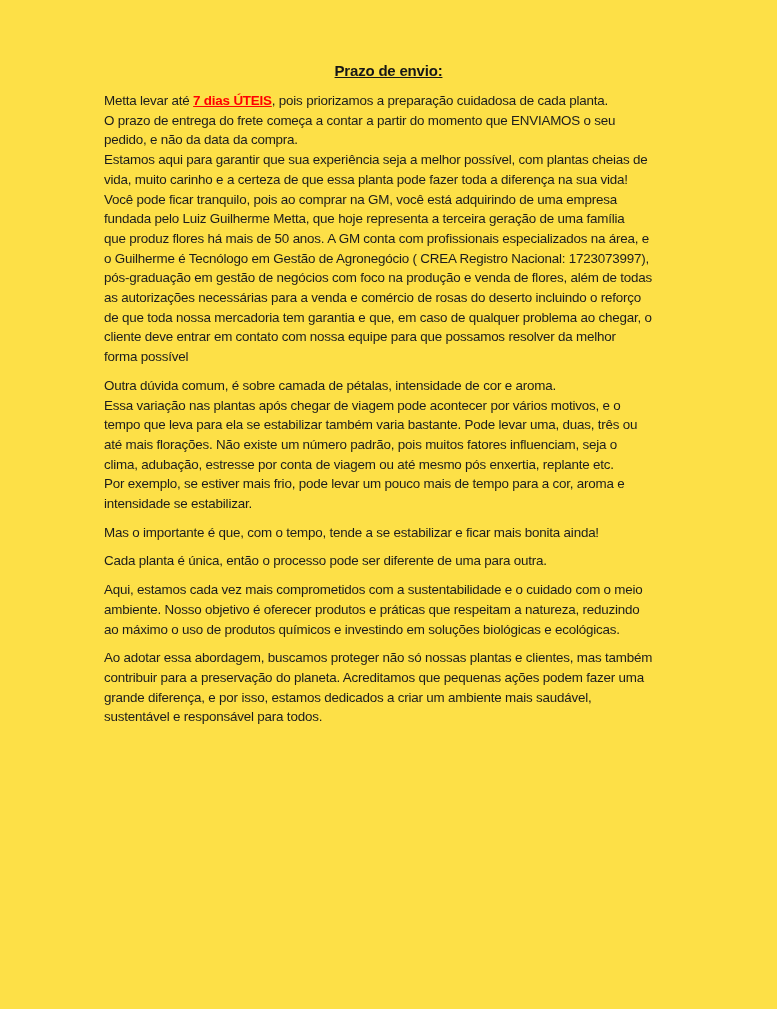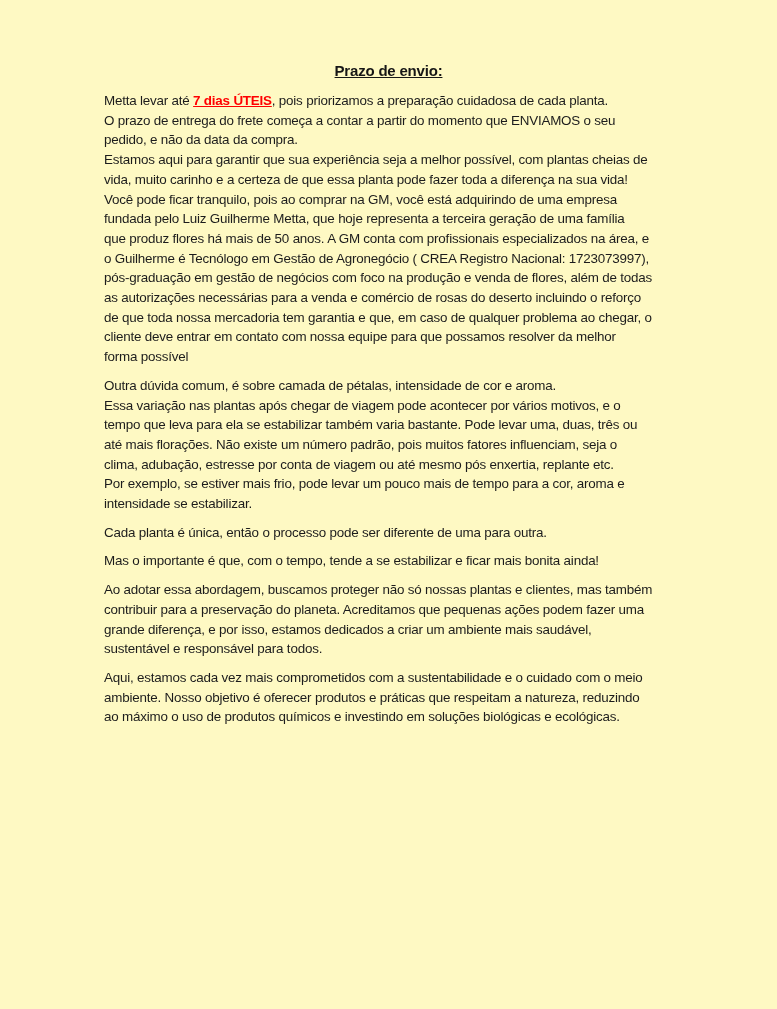--- a/index.html
+++ b/index.html
@@ -4,21 +4,21 @@
 <style>
   html, body {
     margin: 0;
     padding: 0;
     background: #ffffff;
   }
   .page {
     position: relative;
     width: 777px;
     height: 1009px;
-    background: #fef9c3;
+    background: #fde047;
     font-family: "Liberation Sans", sans-serif;
     color: #1c1c1c;
     overflow: hidden;
   }
   .doc-title {
     position: absolute;
     top: 62px;
     left: 0;
     width: 777px;
     text-align: center;
@@ -80,28 +80,28 @@
 forma possível</span></p>
 
     <p class="para">Outra dúvida comum, é sobre camada de pétalas, intensidade de cor e aroma.
 Essa variação nas plantas após chegar de viagem pode acontecer por vários motivos, e o
 tempo que leva para ela se estabilizar também varia bastante. Pode levar uma, duas, três ou
 até mais florações. Não existe um número padrão, pois muitos fatores influenciam, seja o
 clima, adubação, estresse por conta de viagem ou até mesmo pós enxertia, replante etc.
 Por exemplo, se estiver mais frio, pode levar um pouco mais de tempo para a cor, aroma e
 intensidade se estabilizar.</p>
 
+    <p class="para">Mas o importante é que, com o tempo, tende a se estabilizar e ficar mais bonita ainda!</p>
+
     <p class="para">Cada planta é única, então o processo pode ser diferente de uma para outra.</p>
 
-    <p class="para">Mas o importante é que, com o tempo, tende a se estabilizar e ficar mais bonita ainda!</p>
+    <p class="para">Aqui, estamos cada vez mais comprometidos com a sustentabilidade e o cuidado com o meio
+ambiente. Nosso objetivo é oferecer produtos e práticas que respeitam a natureza, reduzindo
+ao máximo o uso de produtos químicos e investindo em soluções biológicas e ecológicas.</p>
 
     <p class="para">Ao adotar essa abordagem, buscamos proteger não só nossas plantas e clientes, mas também
 contribuir para a preservação do planeta. Acreditamos que pequenas ações podem fazer uma
 grande diferença, e por isso, estamos dedicados a criar um ambiente mais saudável,
 sustentável e responsável para todos.</p>
 
-    <p class="para">Aqui, estamos cada vez mais comprometidos com a sustentabilidade e o cuidado com o meio
-ambiente. Nosso objetivo é oferecer produtos e práticas que respeitam a natureza, reduzindo
-ao máximo o uso de produtos químicos e investindo em soluções biológicas e ecológicas.</p>
-
 
   </div>
 </div>
 
 </body></html>

